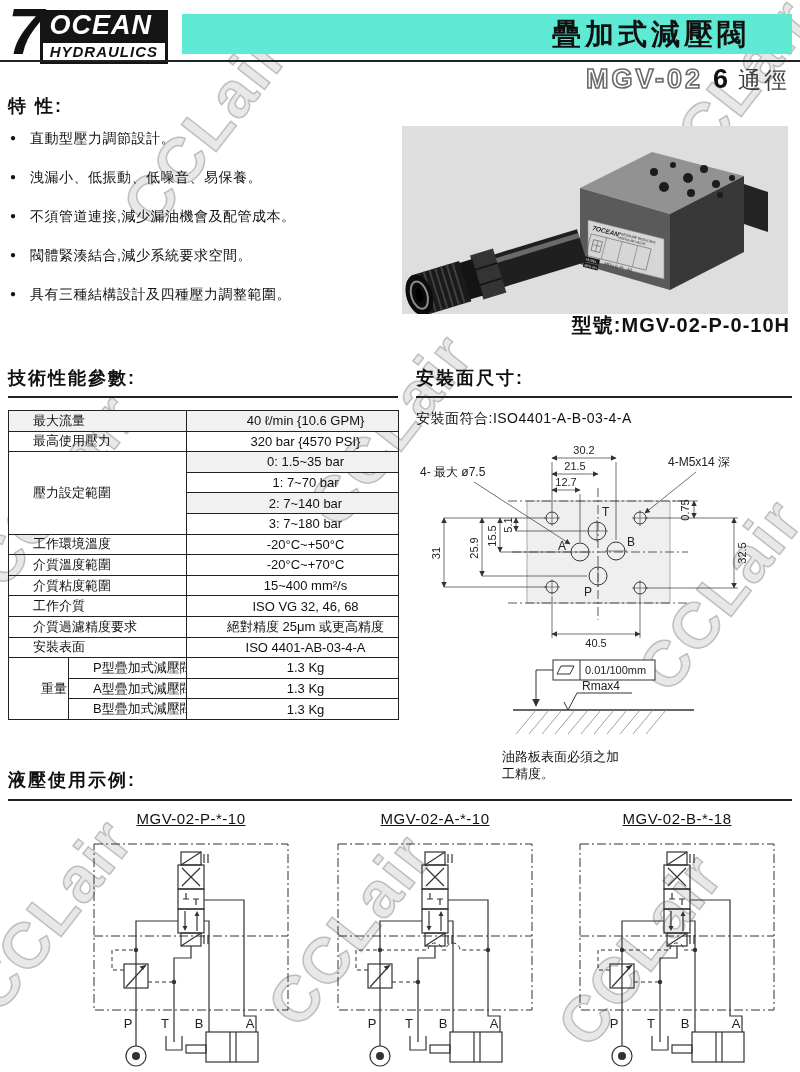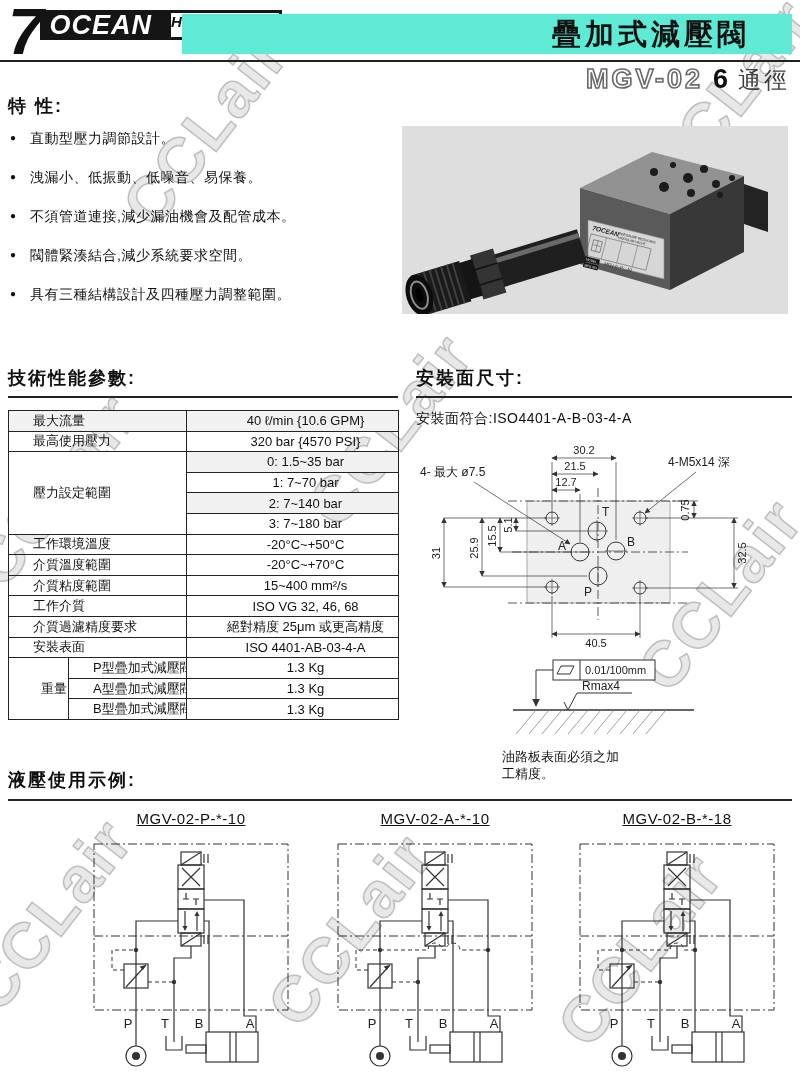--- a/index.html
+++ b/index.html
@@ -8,21 +8,21 @@
   .abs{position:absolute;}
   
   .wm{position:absolute;font-size:64px;font-weight:800;letter-spacing:2px;
       color:rgba(214,214,214,0.55);-webkit-text-stroke:1.5px rgba(178,178,178,0.8);
       transform:translate(-50%,-50%) rotate(-52deg);white-space:nowrap;z-index:0;
       pointer-events:none;}
   .layer{position:absolute;inset:0;z-index:1;}
   
   .logo{left:8px;top:4px;display:flex;align-items:flex-start;}
   .seven{font-size:64px;font-weight:900;font-style:italic;line-height:56px;margin-right:-4px;}
-  .logo-right{display:flex;margin-top:6px;}
+  .logo-right{display:flex;flex-direction:column;margin-top:6px;}
   .ocean{background:#151515;color:#fff;font-style:italic;font-weight:800;font-size:27px;
          line-height:30px;padding:0 16px 0 10px;letter-spacing:1px;}
   .hyd{border:3px solid #151515;background:#fff;font-weight:700;font-style:italic;
        font-size:15px;line-height:18px;text-align:center;letter-spacing:1px;}
   .titlebar{left:182px;top:14px;width:610px;height:40px;background:#5eead4;}
   .titlebar span{display:block;text-align:right;padding-right:42px;font-size:29px;
        font-weight:900;line-height:40px;letter-spacing:4px;color:#111;}
   .toprule{left:0;top:60px;width:800px;height:2px;background:#222;}
   .modelrow{top:64px;right:10px;display:flex;align-items:baseline;gap:10px;}
   .series{font-size:27px;font-weight:800;letter-spacing:3px;color:#fdfdfd;
@@ -150,20 +150,21 @@
         <rect x="70" y="97" width="24" height="46" fill="#343434"></rect>
         <path d="M70,112 H94 M70,128 H94" stroke="#121212" stroke-width="1.5"></path>
         <rect x="56" y="101" width="15" height="38" fill="#141414"></rect>
         <rect x="8" y="99" width="50" height="42" fill="#1a1a1a"></rect>
         <path d="M15,99 V141 M21,99 V141 M27,99 V141 M33,99 V141 M39,99 V141 M45,99 V141 M51,99 V141" stroke="#404040" stroke-width="2"></path>
         <ellipse cx="10" cy="120" rx="13" ry="21" fill="#0c0c0c"></ellipse>
         <ellipse cx="10" cy="120" rx="8" ry="14" fill="none" stroke="#8d8d8d" stroke-width="2"></ellipse>
         <ellipse cx="10" cy="120" rx="3.5" ry="7" fill="#000"></ellipse>
       </g>
     </svg>
+    <div class="abs caption">型號:MGV-02-P-0-10H</div>
 
     <div class="abs h1 specs-title">技術性能參數:</div>
     <div class="abs rule specs-rule"></div>
     <table class="specs">
       <colgroup>
           <col style="width:60px">
           <col style="width:118px">
           <col style="width:212px">
         </colgroup>
       <tbody>

